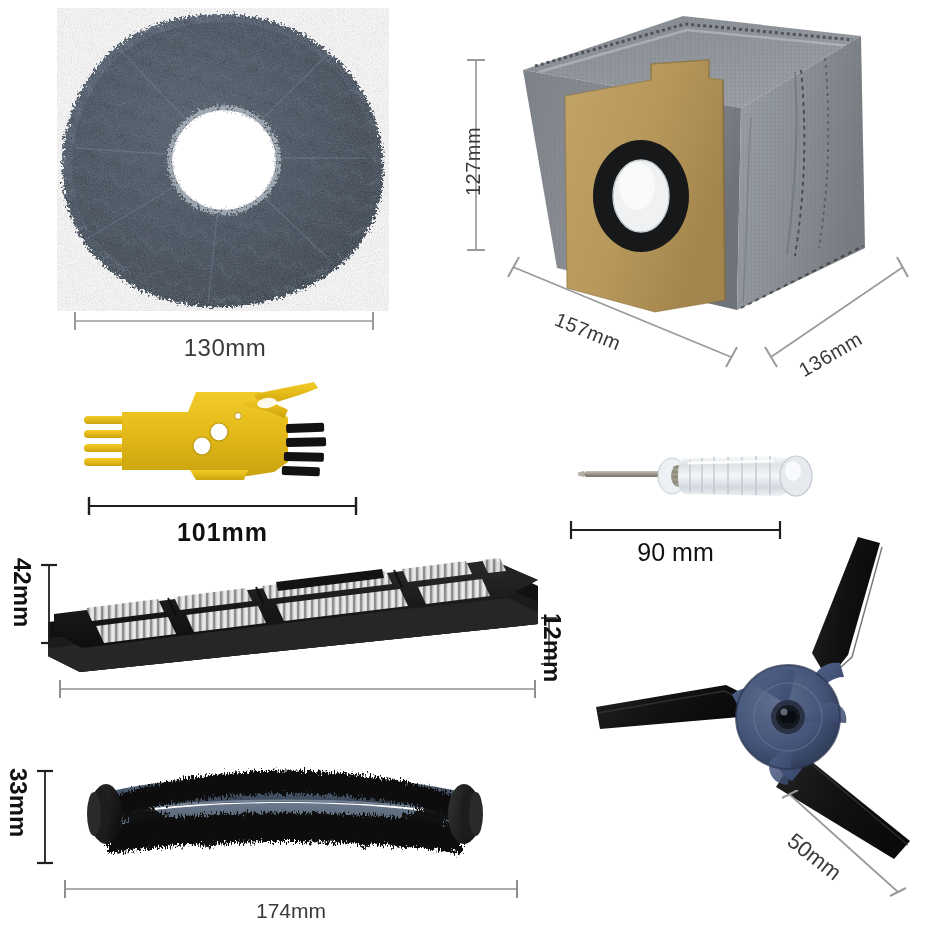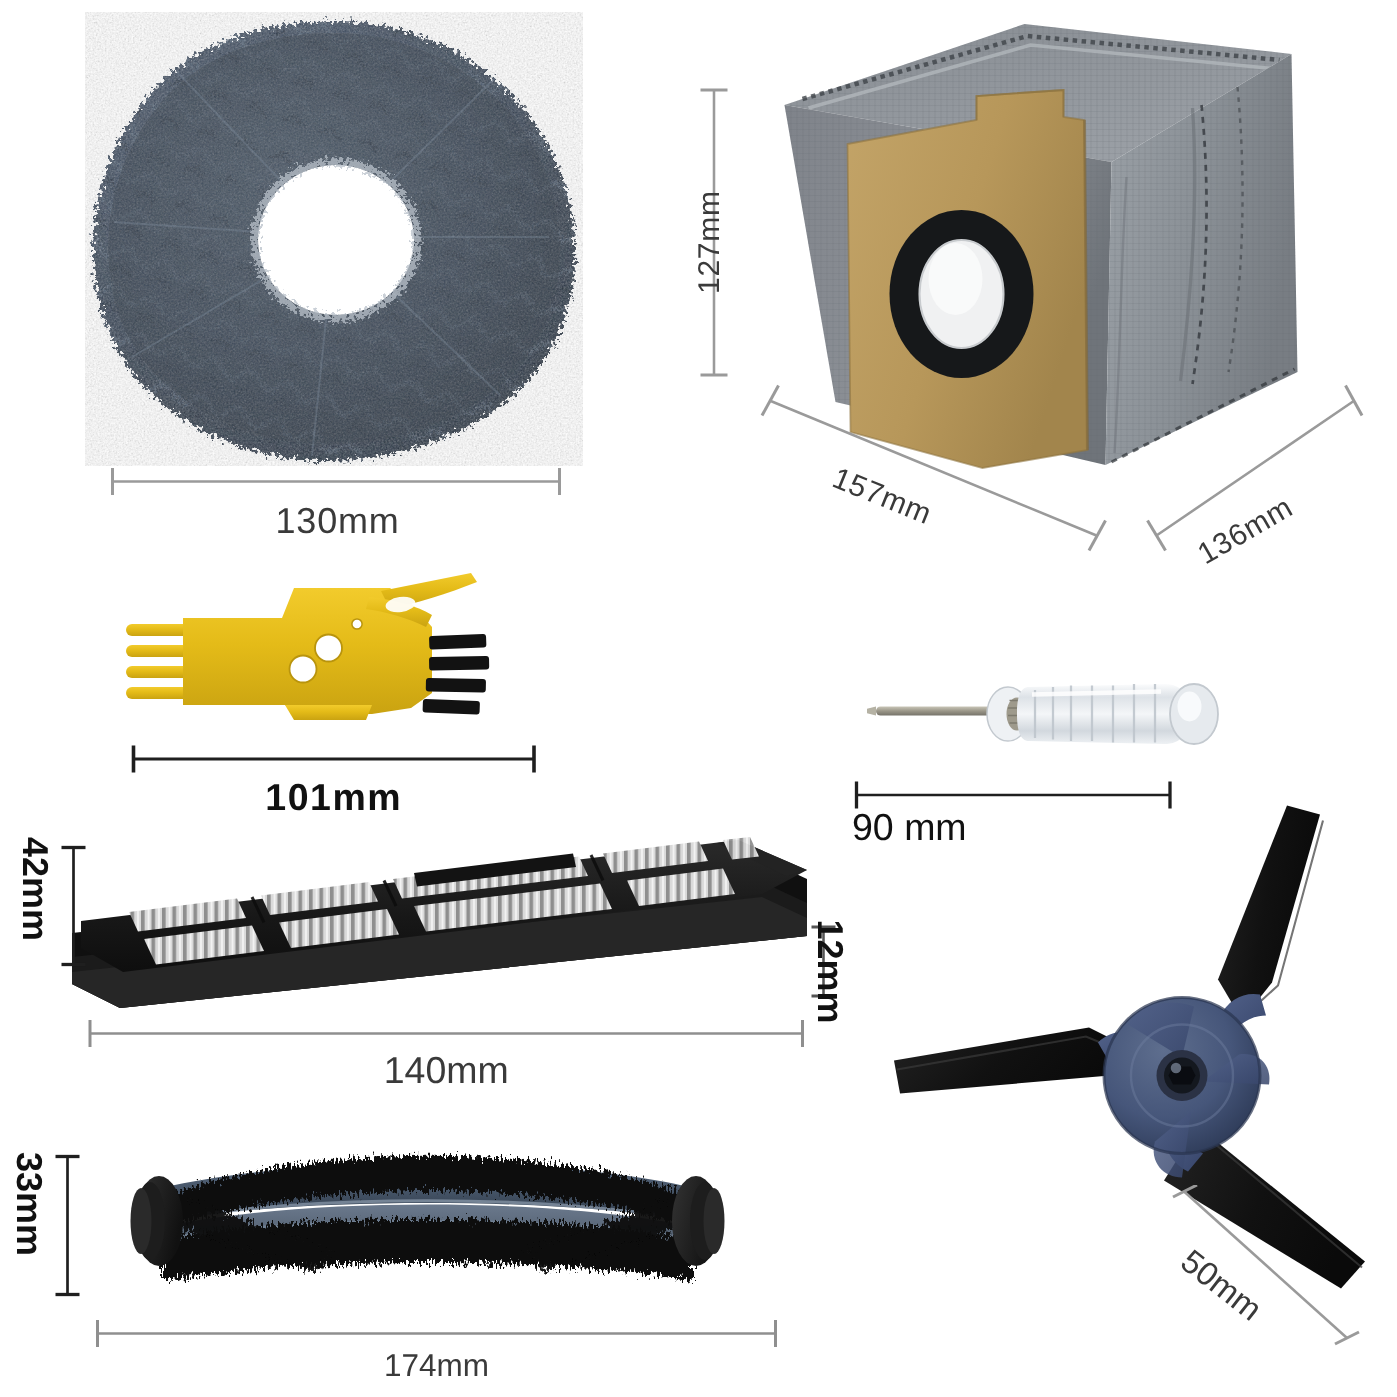--- a/index.html
+++ b/index.html
@@ -307,21 +307,21 @@
     </svg>
   </div>
 
   <div class="abs" style="left:568px;top:520px;width:215px;height:20px;">
     <svg width="215" height="20" viewBox="0 0 215 20">
       <line x1="3" y1="1" x2="3" y2="19" stroke="#1f1f1f" stroke-width="2.2"></line>
       <line x1="212" y1="1" x2="212" y2="19" stroke="#1f1f1f" stroke-width="2.2"></line>
       <line x1="3" y1="10" x2="212" y2="10" stroke="#1f1f1f" stroke-width="1.8"></line>
     </svg>
   </div>
-  <div class="dimlabel dim-black" style="left:568px;top:538px;width:215px;text-align:left;font-size:25px;font-weight:400;">90 mm</div>
+  <div class="dimlabel dim-black" style="left:568px;top:538px;width:215px;text-align:center;font-size:25px;font-weight:400;">90 mm</div>
 
   <div class="abs" style="left:38px;top:552px;width:510px;height:135px;">
     <svg width="510" height="135" viewBox="0 0 510 135">
       <defs>
         <linearGradient id="frameGrad" x1="0" y1="0" x2="0" y2="1">
           <stop offset="0%" stop-color="#2a2a2a"></stop>
           <stop offset="60%" stop-color="#171717"></stop>
           <stop offset="100%" stop-color="#0e0e0e"></stop>
         </linearGradient>
         <linearGradient id="sideGrad" x1="0" y1="0" x2="0" y2="1">
@@ -389,21 +389,20 @@
   </div>
   <div class="dimlabel dim-black rot90" style="left:566px;top:613px;font-size:24px;">12mm</div>
 
   <div class="abs" style="left:55px;top:678px;width:485px;height:22px;">
     <svg width="485" height="22" viewBox="0 0 485 22">
       <line x1="5" y1="2" x2="5" y2="20" stroke="#8f8f8f" stroke-width="2"></line>
       <line x1="480" y1="2" x2="480" y2="20" stroke="#8f8f8f" stroke-width="2"></line>
       <line x1="5" y1="11" x2="480" y2="11" stroke="#8f8f8f" stroke-width="1.7"></line>
     </svg>
   </div>
-  <div class="dimlabel dim-gray" style="left:55px;top:700px;width:485px;text-align:center;font-size:25px;">140mm</div>
 
   <div class="abs" style="left:50px;top:752px;width:470px;height:120px;">
     <svg width="470" height="120" viewBox="0 0 470 120">
       <defs>
         <linearGradient id="rollerBlue" x1="0" y1="0" x2="0" y2="1">
           <stop offset="0%" stop-color="#5a6a80"></stop>
           <stop offset="48%" stop-color="#455467"></stop>
           <stop offset="100%" stop-color="#2c3745"></stop>
         </linearGradient>
         <linearGradient id="capGrad" x1="0" y1="0" x2="1" y2="0.4">

